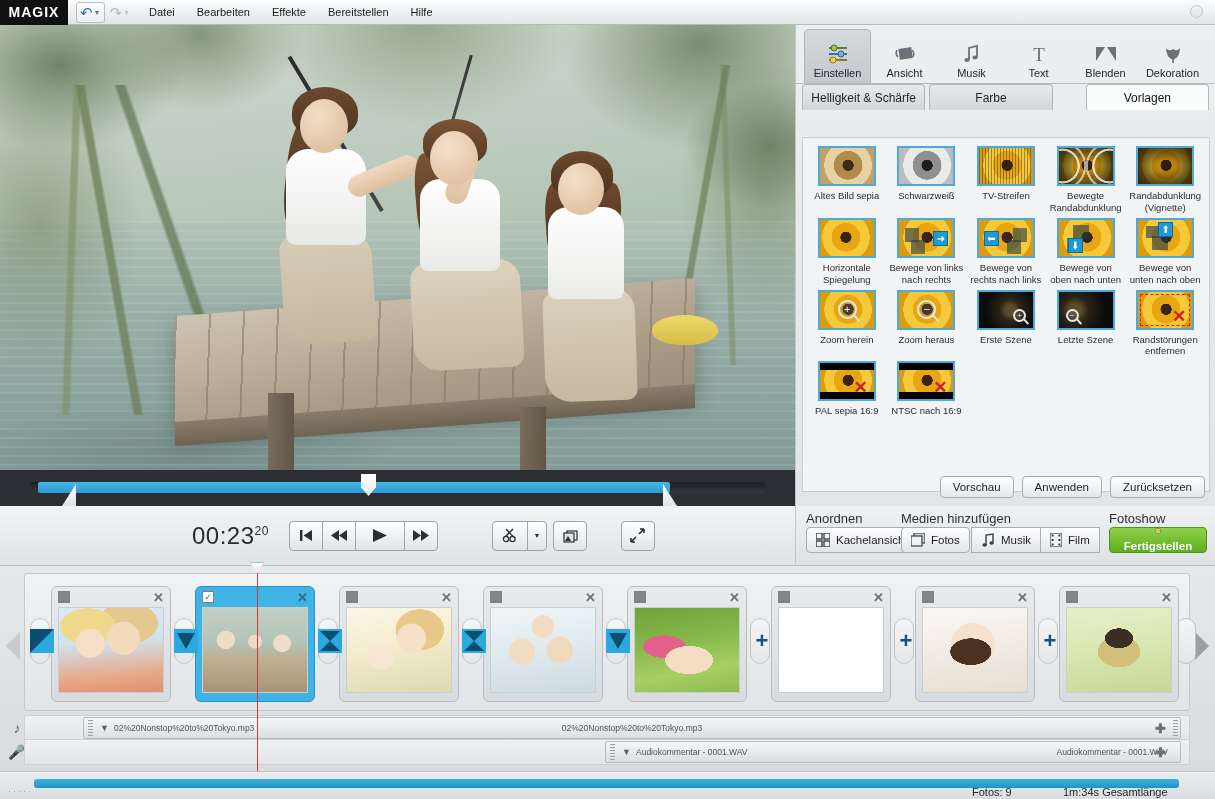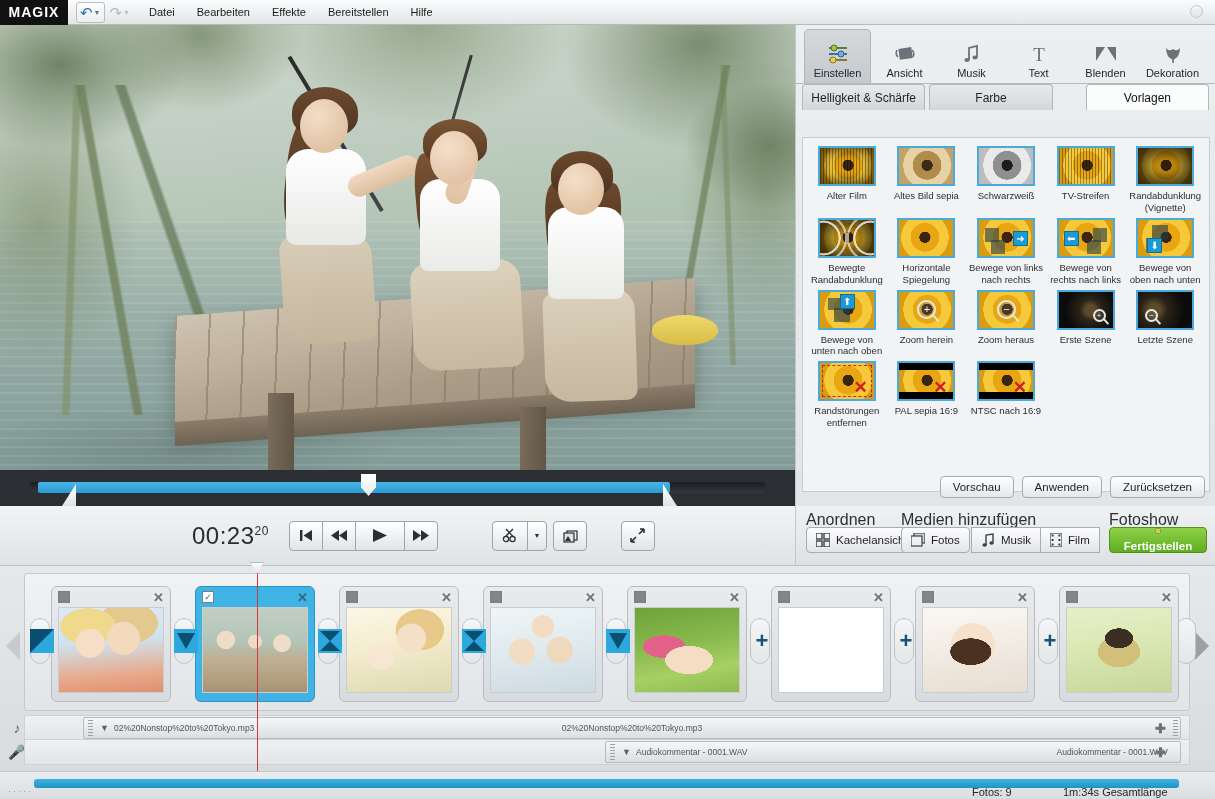--- a/index.html
+++ b/index.html
@@ -331,21 +331,21 @@
     display: flex; align-items: center; justify-content: center;
   }
 
   
   .actionbar {
     position: absolute; left: 795px; top: 506px; width: 420px; height: 60px;
     background: linear-gradient(#eff1f3,#dfe2e5);
     border-left: 1px solid #c3c7ca; border-bottom: 1px solid #bcc0c3;
   }
   .grp-label {
-    position: absolute; font-size: 16px; color: #2c3033;
+    position: absolute; font-size: 13px; color: #2c3033;
   }
   .abtn {
     position: absolute; height: 26px; border: 1px solid #a8adb1;
     border-radius: 4px; background: linear-gradient(#fdfdfe,#e2e5e8);
     display: flex; align-items: center; gap: 6px; padding: 0 9px;
     font-size: 11.5px; color: #1c1f22;
   }
   .abtn.green {
     background: linear-gradient(#8fd04a,#5fae1f); border-color: #4f9418;
     color: #ffffff; font-weight: bold; flex-direction: column;
@@ -665,58 +665,51 @@
 
   <div class="subtabs">
     <div class="subtab">Helligkeit &amp; Schärfe</div>
     <div class="subtab">Farbe</div>
     <div class="subtab active">Vorlagen</div>
   </div>
 
   <div class="tpl-area">
     <div class="tpl-grid">
 
-      <div class="tpl">
-        <div class="tpl-thumb">
-            <div class="stripes"></div>
-            <div class="vig" style="box-shadow:inset 0 0 10px 5px rgba(0,0,0,.5)"></div>
-          </div>
-        <div class="tpl-label">Alter Film</div>
-      </div>
 
       <div class="tpl">
         <div class="tpl-thumb sepia"></div>
         <div class="tpl-label">Altes Bild sepia</div>
       </div>
 
       <div class="tpl">
         <div class="tpl-thumb bw"></div>
         <div class="tpl-label">Schwarzweiß</div>
       </div>
 
       <div class="tpl">
         <div class="tpl-thumb">
             <div class="stripes"></div>
           </div>
         <div class="tpl-label">TV-Streifen</div>
-      </div>
-
-      <div class="tpl">
-        <div class="tpl-thumb">
-            <div class="vig"></div>
-          </div>
-        <div class="tpl-label">Randabdunklung (Vignette)</div>
       </div>
 
       <div class="tpl">
         <div class="tpl-thumb">
             <div class="vig"></div>
             <div class="waves"></div>
           </div>
         <div class="tpl-label">Bewegte Randabdunklung</div>
+      </div>
+
+      <div class="tpl">
+        <div class="tpl-thumb">
+            <div class="vig"></div>
+          </div>
+        <div class="tpl-label">Randabdunklung (Vignette)</div>
       </div>
 
 
       <div class="tpl">
         <div class="tpl-thumb" style="transform:scaleX(-1)"></div>
         <div class="tpl-label">Horizontale Spiegelung</div>
       </div>
 
       <div class="tpl">
         <div class="tpl-thumb">

